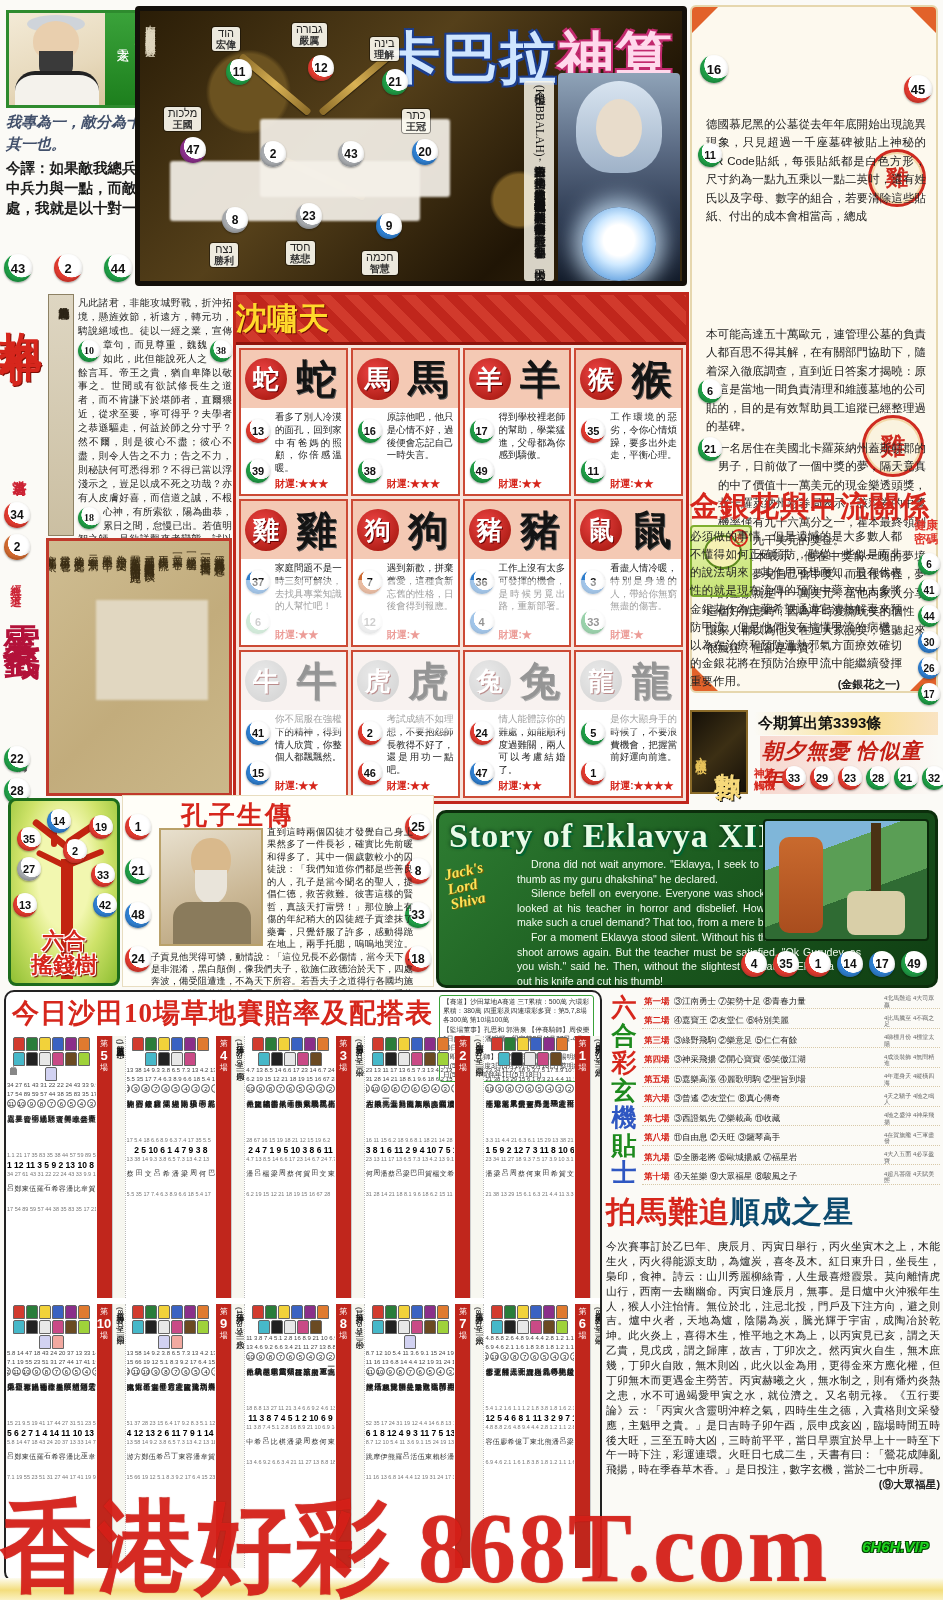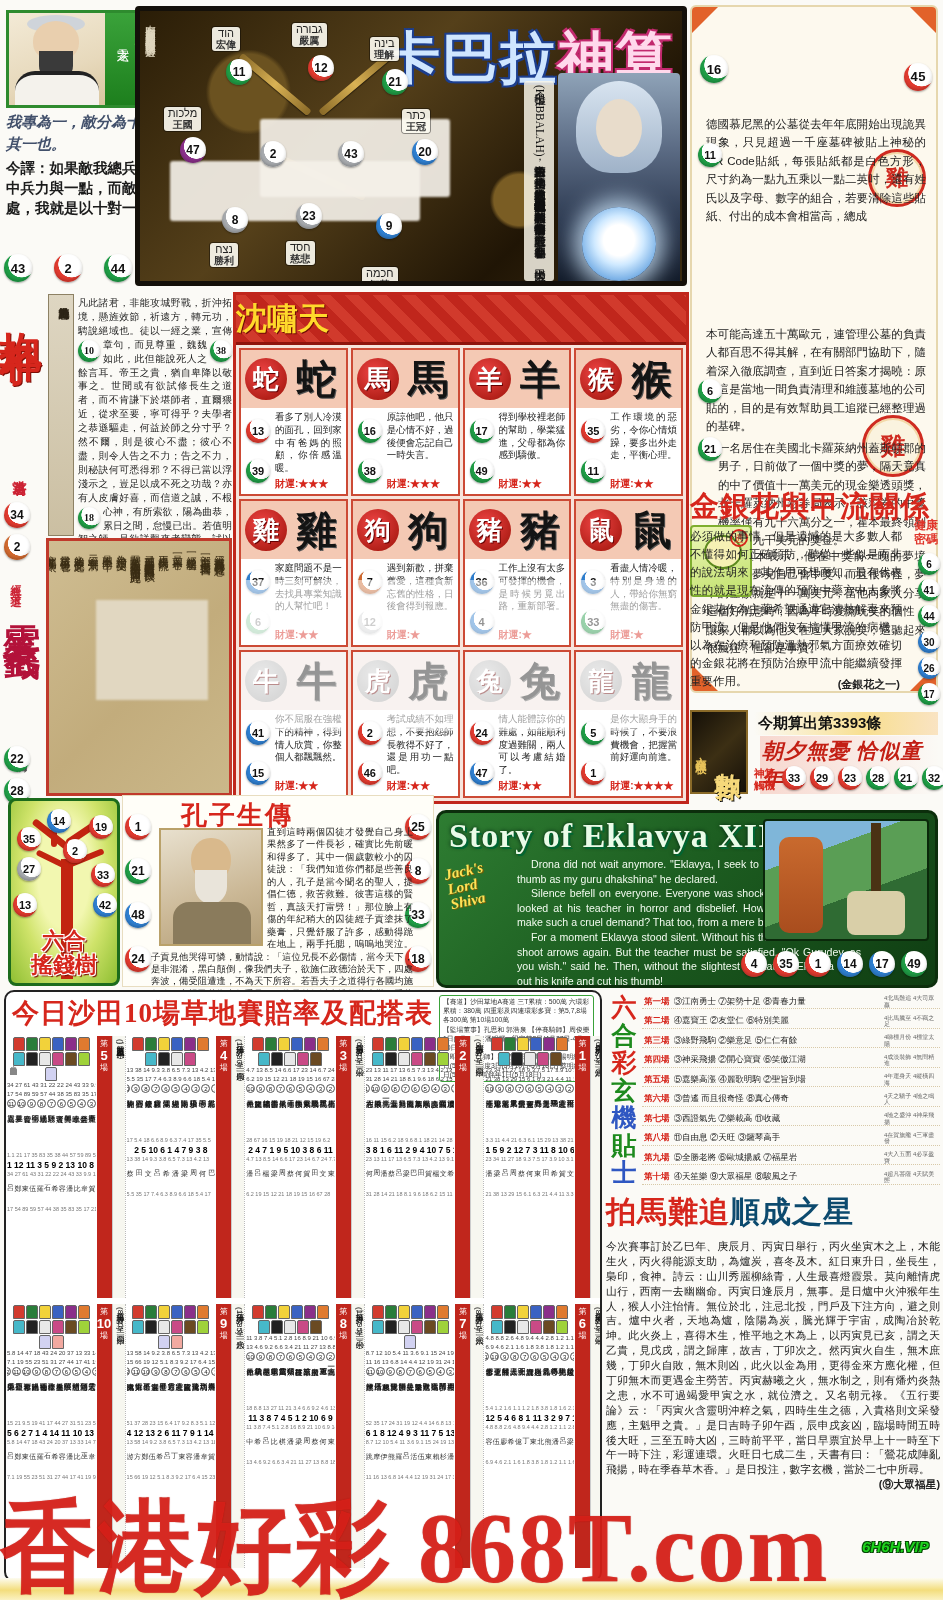--- a/index.html
+++ b/index.html
@@ -292,37 +292,37 @@
         <div class="kab-label" style="left: 70px; top: 232px;">
           <div class="heb">נצח</div>
           <div class="chi">勝利</div>
         </div>
         <div class="ball b26 gray" style="position: absolute; left: 82px; top: 196px;">8</div>
         <div class="kab-label" style="left: 146px; top: 230px;">
           <div class="heb">חסד</div>
           <div class="chi">慈悲</div>
         </div>
         <div class="ball b26 gray" style="position: absolute; left: 156px; top: 192px;">23</div>
-        <div class="kab-label" style="left: 222px; top: 256px;">
+        <div class="kab-label" style="left: 222px; top: 240px;">
           <div class="heb">חכמה</div>
           <div class="chi">智慧</div>
         </div>
         <div class="ball b26 blue" style="position: absolute; left: 236px; top: 202px;">9</div>
       </div>
   </div>
 
   <div class="abs" id="qiwen">
     <div class="corner c1"></div>
       <div class="corner c2"></div>
       <div class="corner c3"></div>
       <div class="corner c4"></div>
     <div id="qiwen-ball-l" class="abs" style="left:8px;top:48px;">
         <div class="ball b28 green">16</div>
       </div>
-    <div id="qiwen-ball-r" class="abs" style="left:212px;top:56px;font-family:Liberation Mono, monospace;">
+    <div id="qiwen-ball-r" class="abs" style="left:212px;top:68px;">
         <div class="ball b28 red">45</div>
       </div>
     <div class="stamp" style="right:10px;top:142px;width:58px;height:58px;font-size:22px;">
         <span>雞</span>
       </div>
     <div class="stamp" style="right:12px;top:408px;width:62px;height:62px;font-size:24px;">
         <span>雞</span>
       </div>
     <div class="qiwen-text" style="left:14px;top:108px;width:220px;">德國慕尼黑的公墓從去年年底開始出現詭異現象，只見超過一千座墓碑被貼上神秘的QR Code貼紙，每張貼紙都是白色方形，尺寸約為一點九五乘以一點二英吋，還有姓氏以及字母、數字的組合，若要清除這些貼紙、付出的成本會相當高，總成</div>
     <div class="qiwen-text" style="left:14px;top:318px;width:220px;">本可能高達五十萬歐元，連管理公墓的負責人都百思不得其解，在有關部門協助下，隨着深入徹底調查，直到近日答案才揭曉：原來這是當地一間負責清理和維護墓地的公司貼的，目的是有效幫助員工追蹤已經整理過的基碑。</div>
@@ -1395,21 +1395,21 @@
           <span class="tr-picks">③神采飛揚 ②開心寶寶 ⑥笑傲江湖</span>
           <span class="tr-note">4成淡裝飾 4無問精進</span>
         </div>
         <div class="tip-row">
           <span class="tr-label">第五場</span>
           <span class="tr-picks">⑤嘉樂高漲 ④麗歌明駒 ②聖旨到場</span>
           <span class="tr-note">4年運身天 4縱橫四海</span>
         </div>
         <div class="tip-row">
           <span class="tr-label">第六場</span>
-          <span class="tr-picks">③曾遙 而且很奇怪 ⑧真心傳奇</span>
+          <span class="tr-picks">③曾遙 ②友堂仁 ⑧真心傳奇</span>
           <span class="tr-note">4天之驕子 4險之鳴人</span>
         </div>
         <div class="tip-row">
           <span class="tr-label">第七場</span>
           <span class="tr-picks">③西證氣先 ⑦樂載高 ⑪收藏</span>
           <span class="tr-note">4險之盛沖 4神采飛揚</span>
         </div>
         <div class="tip-row">
           <span class="tr-label">第八場</span>
           <span class="tr-picks">⑪自由息 ②天旺 ③鑼琴高手</span>

